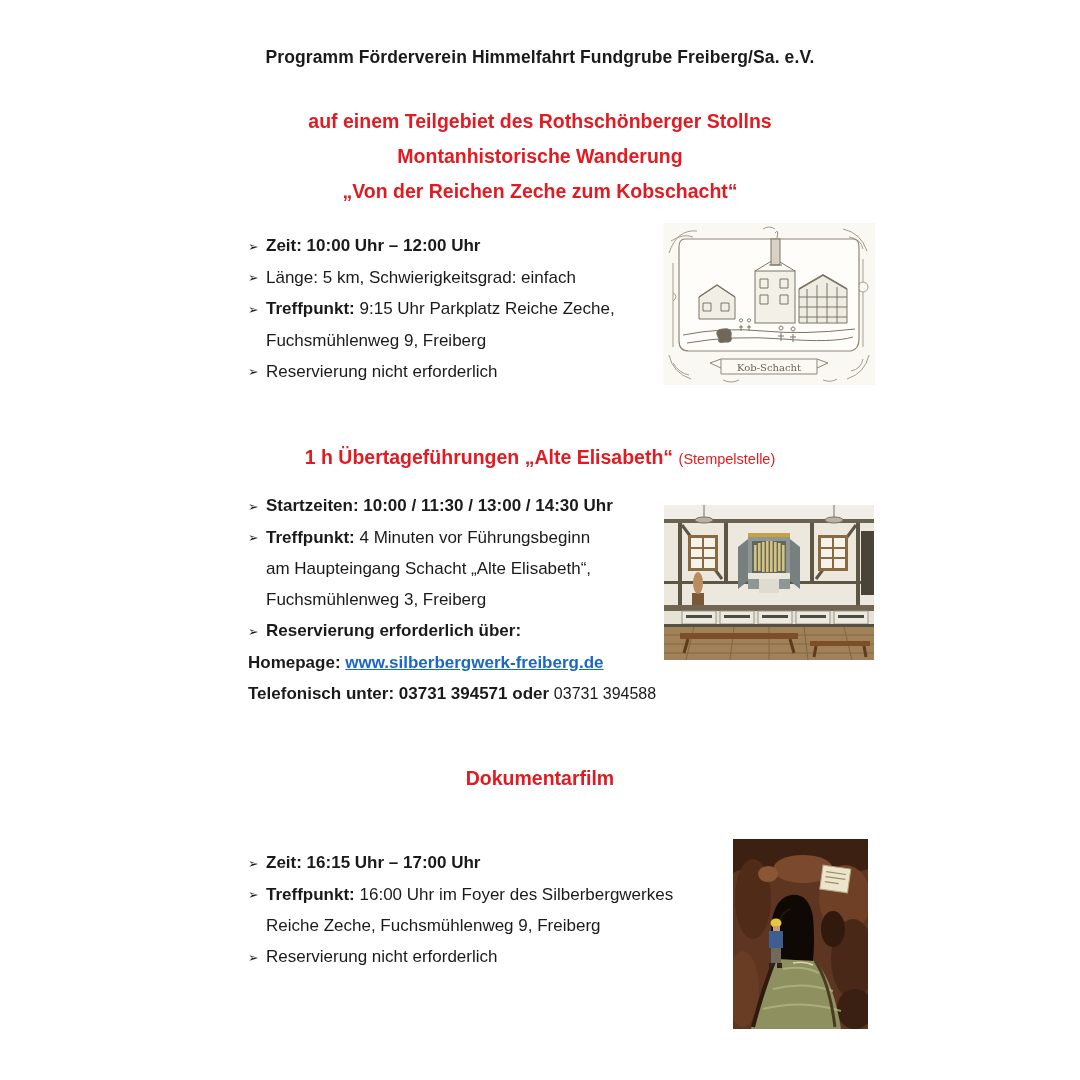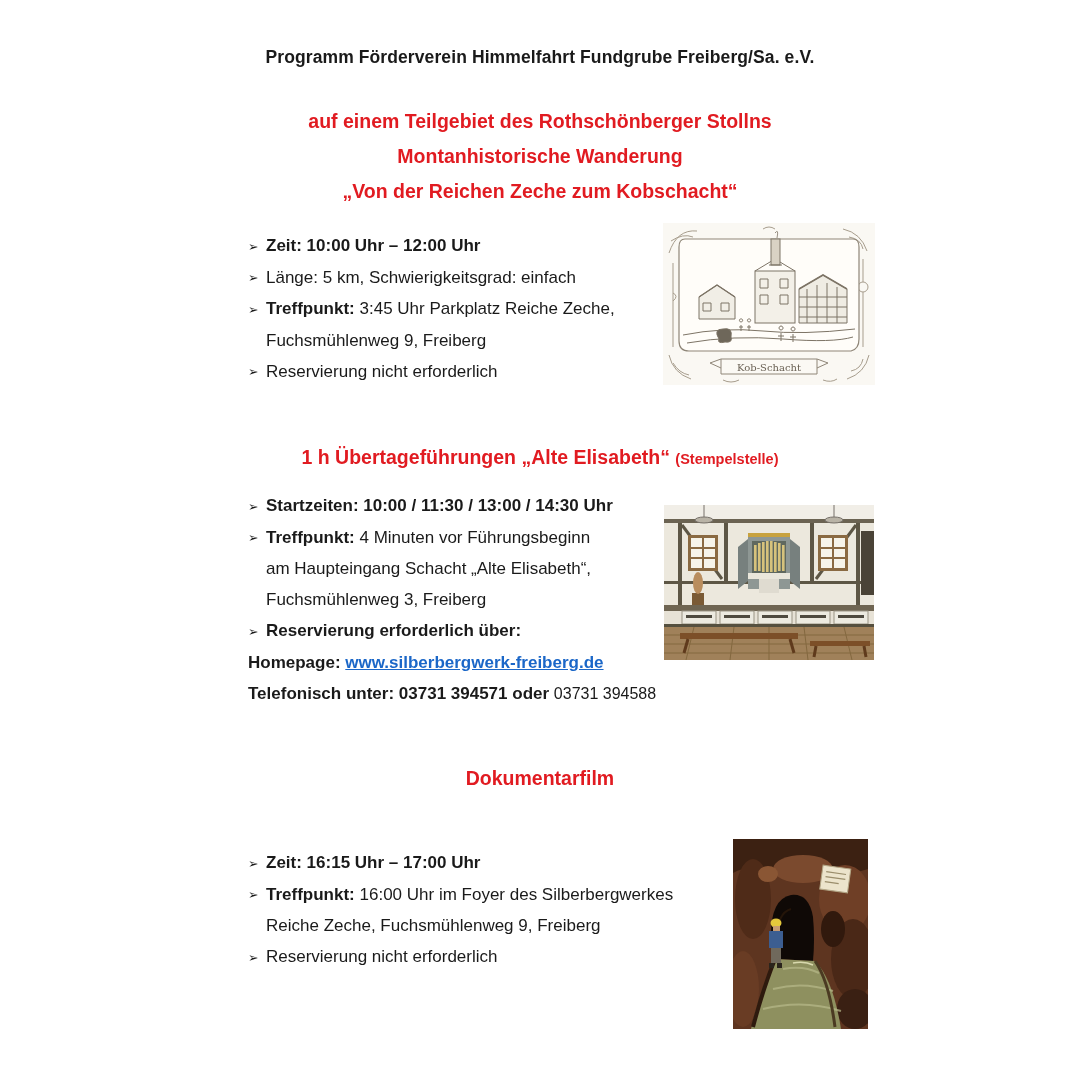--- a/index.html
+++ b/index.html
@@ -17,21 +17,21 @@
   .page{position:absolute;inset:0;background:#ffffff;}
   .doc-title{
     position:absolute;top:47px;left:0;width:1080px;text-align:center;
     font-size:17.5px;font-weight:bold;letter-spacing:.1px;
   }
   .red-heading{
     position:absolute;left:0;width:1080px;text-align:center;
     color:var(--heading-red);font-weight:bold;font-size:19.5px;
   }
   .red-heading .hline{line-height:35px;}
-  .h2-suffix{font-size:14.5px;font-weight:bold;}
+  .h2-suffix{font-size:14.5px;font-weight:normal;}
   .list{position:absolute;font-size:17px;}
   .line{line-height:31px;white-space:nowrap;}
   .bullet{
     display:inline-block;width:18px;font-size:12.5px;color:#1a1a1a;
     font-family:"DejaVu Sans",sans-serif;vertical-align:0.5px;
   }
   .cont{padding-left:18px;}
   .b{font-weight:bold;margin-top:20px;}
   .sm{font-size:16px;}
   a.homepage-link{color:var(--link-blue);font-weight:bold;text-decoration:underline;}
@@ -52,21 +52,21 @@
   </div>
 
   <div class="list" style="left:248px;top:230px;">
     <div class="line">
       <span class="bullet">➢</span><span class="b">Zeit: 10:00 Uhr – 12:00 Uhr</span>
     </div>
     <div class="line">
       <span class="bullet">➢</span><span>Länge: 5 km, Schwierigkeitsgrad: einfach</span>
     </div>
     <div class="line">
-      <span class="bullet">➢</span><span class="b">Treffpunkt:</span><span> 3:45 Uhr Parkplatz Reiche Zeche,</span>
+      <span class="bullet">➢</span><span class="b">Treffpunkt:</span><span> 9:15 Uhr Parkplatz Reiche Zeche,</span>
     </div>
     <div class="line cont">
       <span>Fuchsmühlenweg 9, Freiberg</span>
     </div>
     <div class="line">
       <span class="bullet">➢</span><span>Reservierung nicht erforderlich</span>
     </div>
   </div>
 
   <figure style="left:663px;top:223px;width:212px;height:162px;">

